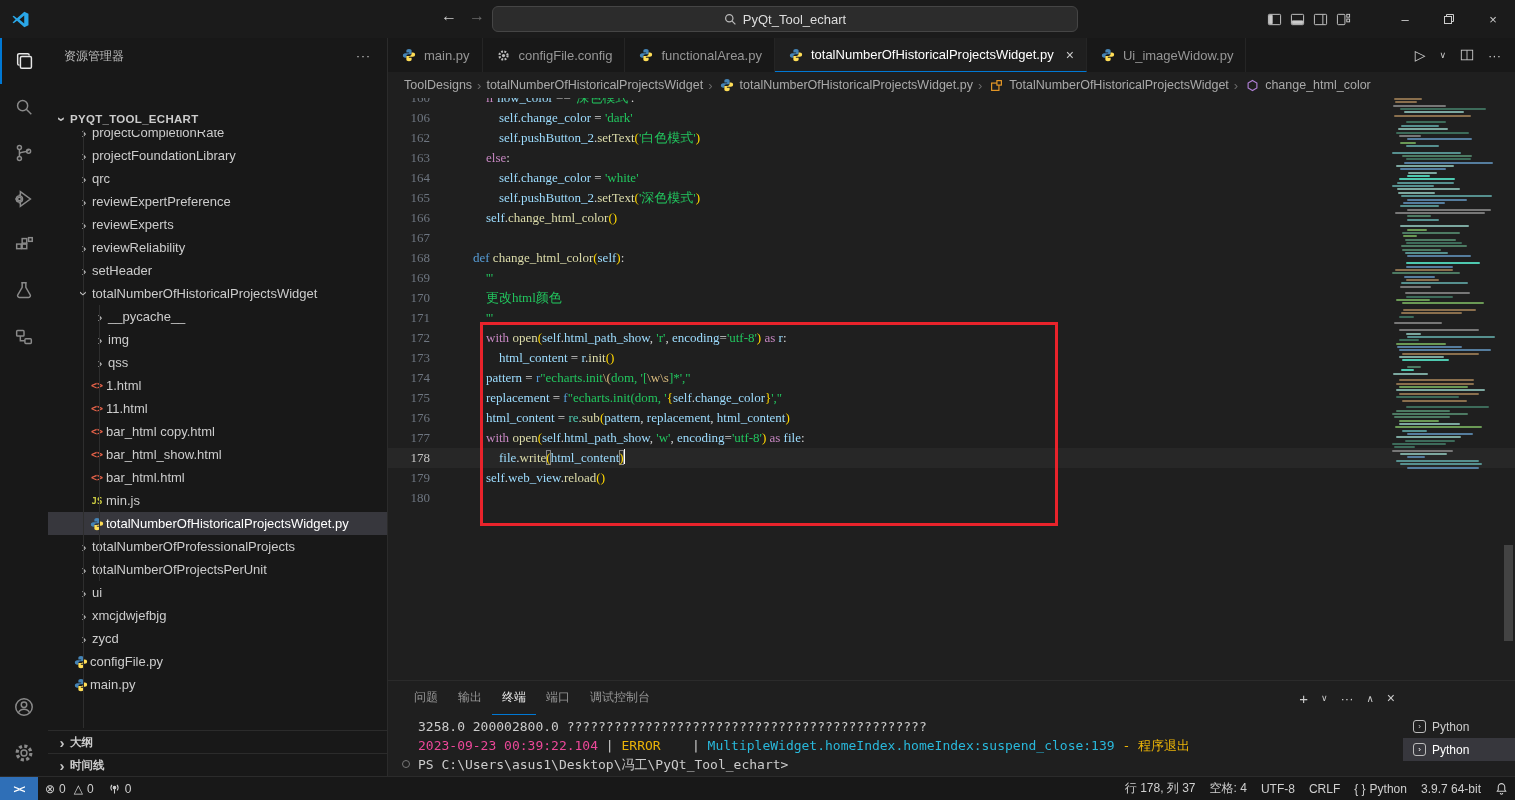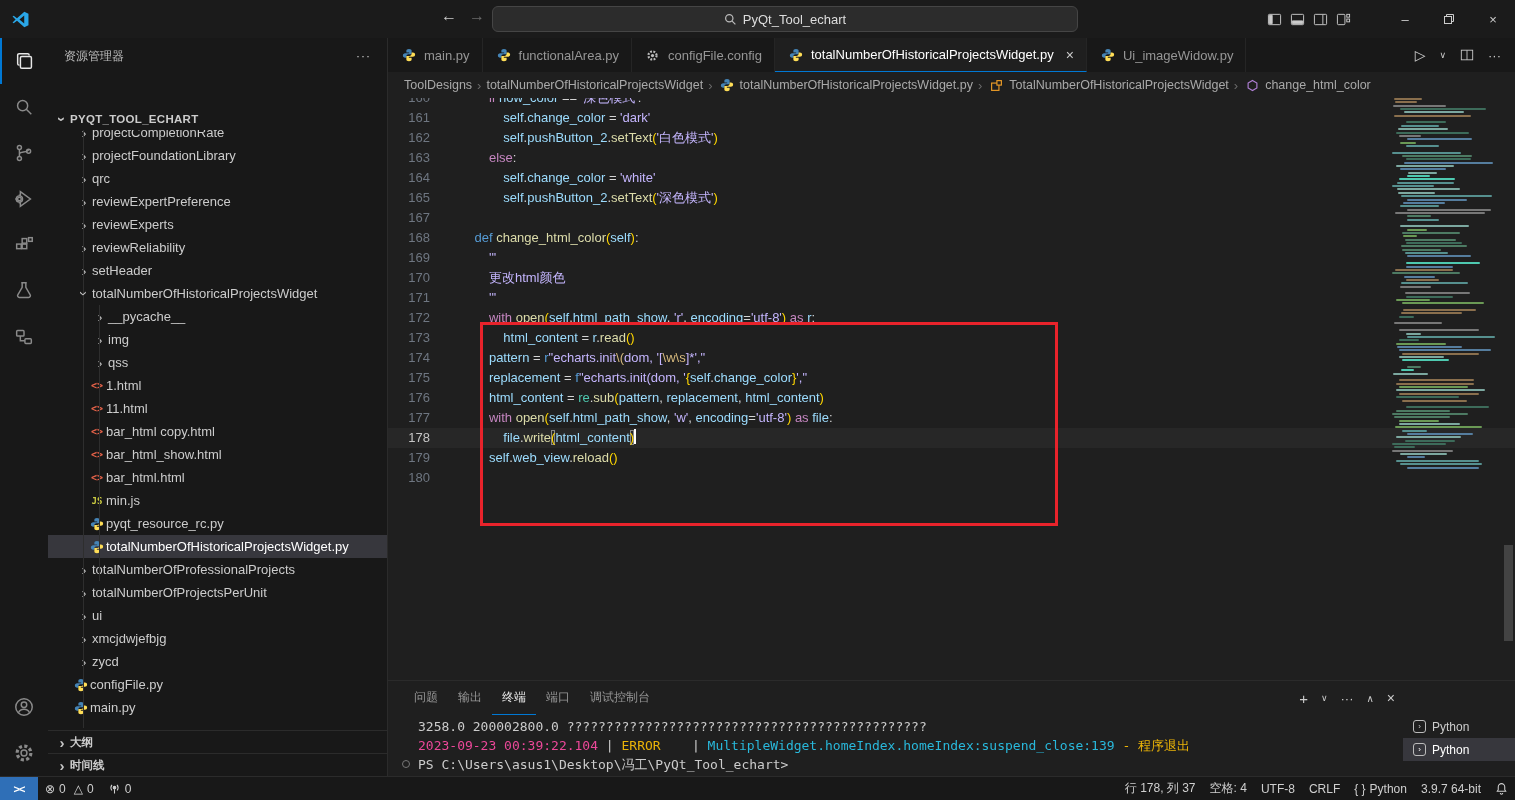--- a/index.html
+++ b/index.html
@@ -41,28 +41,28 @@
   .editor{position:absolute;left:388px;top:38px;right:0;bottom:24px;background:#1f1f1f}
   .tabbar{position:absolute;top:0;left:0;right:0;height:34px;background:#181818;display:flex}
   .tab{display:flex;align-items:center;gap:6px;padding:0 12px;border-right:1px solid #252525;color:#969696;background:#181818;white-space:nowrap}
   .tab.active{background:#1f1f1f;color:#fff;border-bottom:1.5px solid #0078d4}
   .tab .close{margin-left:6px;color:#ccc;font-size:14px}
   .editor-actions{position:absolute;right:0;top:0;height:34px;display:flex;align-items:center;gap:14px;padding:0 14px;background:#181818;color:#ccc}
   .breadcrumbs{position:absolute;top:34px;left:0;right:0;height:26px;display:flex;align-items:center;padding-left:16px;color:#a9a9a9;font-size:12.5px;white-space:nowrap}
   .bc-sep{color:#6a6a6a;margin:0 5px;font-size:13px}
   .bc-item{display:flex;align-items:center;gap:4px}
   
-  .codearea{position:absolute;top:60px;left:0;right:0;bottom:96px;overflow:hidden;font-family:Liberation Sans, sans-serif;font-size:13px}
+  .codearea{position:absolute;top:60px;left:0;right:0;bottom:96px;overflow:hidden;font-family:Liberation Serif, serif;font-size:13px}
   .cline{display:flex;height:20px;line-height:20px;white-space:pre}
   .cline.cur{background:rgba(255,255,255,.04)}
   .cline.cur .gut{color:#c6c6c6}
   .gut{width:50px;text-align:right;padding-right:8px;color:#6e7681;flex:none}
   .ltx{padding-left:22px}
   .kw{color:#c586c0}.def{color:#569cd6}.fn{color:#dcdcaa}.var{color:#9cdcfe}
-  .str{color:#c4b5fd}.esc{color:#d7ba7d}.mod{color:#4ec9b0}.pln{color:#d4d4d4}
+  .str{color:#22c55e}.esc{color:#d7ba7d}.mod{color:#4ec9b0}.pln{color:#d4d4d4}
   .gold{color:#ffd700}
   .bhl{color:#ffd700;box-shadow:inset 0 0 0 1px #888}
   .caret{display:inline-block;width:1.5px;height:15px;background:#fff;vertical-align:-2px}
   .red-box{position:absolute;left:92px;top:224px;width:578px;height:204px;border:3px solid #e8232b;pointer-events:none}
   .minimap{position:absolute;right:14px;top:0;width:112px;height:380px;overflow:hidden}
   .mm-line{position:absolute;height:2px;border-radius:1px}
   .scroll-thumb{position:absolute;right:2px;top:447px;width:9px;height:96px;background:rgba(255,255,255,.16)}
   
   .panel{position:absolute;left:0;right:0;bottom:0;height:96px;background:#1f1f1f;border-top:1px solid #2b2b2b}
   .panel-tabs{position:absolute;top:0;left:0;height:34px;display:flex;align-items:flex-start;padding-left:16px;font-size:12px;color:#969696}
@@ -293,29 +293,20 @@
           <span class="fi-html">&lt;&gt;</span>
         </span>
         <span>bar_html.html</span>
       </div>
       <div class="titem" style="padding-left: 40px;">
         <span class="ficon">
           <span class="fi-js">JS</span>
         </span>
         <span>min.js</span>
       </div>
-      <div class="titem" style="padding-left: 40px;">
-        <span class="ficon">
-          <svg width="14" height="14" viewBox="0 0 16 16">
-            <path fill="#4584b6" d="M8 1C6 1 5 1.8 5 3v2h3.2v.9H3.6C2.1 5.9 1 7 1 8.5S2.1 11 3.6 11H5V9.4C5 8 6.1 7 7.5 7H11V3c0-1.2-1-2-3-2z"></path>
-            <path fill="#ffde57" d="M8 15c2 0 3-.8 3-2v-2H7.8v-.9h4.6c1.5 0 2.6-1.1 2.6-2.6S13.9 5 12.4 5H11v1.6C11 8 9.9 9 8.5 9H5v4c0 1.2 1 2 3 2z"></path>
-          </svg>
-        </span>
-        <span>pyqt_resource_rc.py</span>
-      </div>
       <div class="titem sel" style="padding-left: 40px;">
         <span class="ficon">
           <svg width="14" height="14" viewBox="0 0 16 16">
             <path fill="#4584b6" d="M8 1C6 1 5 1.8 5 3v2h3.2v.9H3.6C2.1 5.9 1 7 1 8.5S2.1 11 3.6 11H5V9.4C5 8 6.1 7 7.5 7H11V3c0-1.2-1-2-3-2z"></path>
             <path fill="#ffde57" d="M8 15c2 0 3-.8 3-2v-2H7.8v-.9h4.6c1.5 0 2.6-1.1 2.6-2.6S13.9 5 12.4 5H11v1.6C11 8 9.9 9 8.5 9H5v4c0 1.2 1 2 3 2z"></path>
           </svg>
         </span>
         <span>totalNumberOfHistoricalProjectsWidget.py</span>
       </div>
       <div class="titem" style="padding-left: 28px;">
@@ -375,35 +366,35 @@
         <span class="ficon">
           <svg width="14" height="14" viewBox="0 0 16 16">
             <path fill="#4584b6" d="M8 1C6 1 5 1.8 5 3v2h3.2v.9H3.6C2.1 5.9 1 7 1 8.5S2.1 11 3.6 11H5V9.4C5 8 6.1 7 7.5 7H11V3c0-1.2-1-2-3-2z"></path>
             <path fill="#ffde57" d="M8 15c2 0 3-.8 3-2v-2H7.8v-.9h4.6c1.5 0 2.6-1.1 2.6-2.6S13.9 5 12.4 5H11v1.6C11 8 9.9 9 8.5 9H5v4c0 1.2 1 2 3 2z"></path>
           </svg>
         </span>
         <span>main.py</span>
       </div>
       <div class="tab">
         <span class="ficon">
-          <svg width="14" height="14" viewBox="0 0 16 16">
-            <path fill="#4584b6" d="M8 1C6 1 5 1.8 5 3v2h3.2v.9H3.6C2.1 5.9 1 7 1 8.5S2.1 11 3.6 11H5V9.4C5 8 6.1 7 7.5 7H11V3c0-1.2-1-2-3-2z"></path>
-            <path fill="#ffde57" d="M8 15c2 0 3-.8 3-2v-2H7.8v-.9h4.6c1.5 0 2.6-1.1 2.6-2.6S13.9 5 12.4 5H11v1.6C11 8 9.9 9 8.5 9H5v4c0 1.2 1 2 3 2z"></path>
-          </svg>
-        </span>
-        <span>functionalArea.py</span>
-      </div>
-      <div class="tab">
-        <span class="ficon">
           <svg width="13" height="13" viewBox="0 0 16 16" fill="none" stroke="#bdbdbd">
             <circle cx="8" cy="8" r="5" stroke-width="2.6" stroke-dasharray="2.3 1.7"></circle>
             <circle cx="8" cy="8" r="2" fill="#bdbdbd" stroke="none"></circle>
           </svg>
         </span>
         <span>configFile.config</span>
+      </div>
+      <div class="tab">
+        <span class="ficon">
+          <svg width="14" height="14" viewBox="0 0 16 16">
+            <path fill="#4584b6" d="M8 1C6 1 5 1.8 5 3v2h3.2v.9H3.6C2.1 5.9 1 7 1 8.5S2.1 11 3.6 11H5V9.4C5 8 6.1 7 7.5 7H11V3c0-1.2-1-2-3-2z"></path>
+            <path fill="#ffde57" d="M8 15c2 0 3-.8 3-2v-2H7.8v-.9h4.6c1.5 0 2.6-1.1 2.6-2.6S13.9 5 12.4 5H11v1.6C11 8 9.9 9 8.5 9H5v4c0 1.2 1 2 3 2z"></path>
+          </svg>
+        </span>
+        <span>functionalArea.py</span>
       </div>
       <div class="tab active">
         <span class="ficon">
           <svg width="14" height="14" viewBox="0 0 16 16">
             <path fill="#4584b6" d="M8 1C6 1 5 1.8 5 3v2h3.2v.9H3.6C2.1 5.9 1 7 1 8.5S2.1 11 3.6 11H5V9.4C5 8 6.1 7 7.5 7H11V3c0-1.2-1-2-3-2z"></path>
             <path fill="#ffde57" d="M8 15c2 0 3-.8 3-2v-2H7.8v-.9h4.6c1.5 0 2.6-1.1 2.6-2.6S13.9 5 12.4 5H11v1.6C11 8 9.9 9 8.5 9H5v4c0 1.2 1 2 3 2z"></path>
           </svg>
         </span>
         <span>totalNumberOfHistoricalProjectsWidget.py</span>
         <span class="close">×</span>
@@ -464,32 +455,33 @@
             <path d="M8 1.8 13.4 5v6L8 14.2 2.6 11V5z" stroke="#b180d7" stroke-width="1.4"></path>
           </svg>
         </span>
         <span>change_html_color</span>
       </span>
     </div>
 
   <div class="codearea">
     <div id="codelines">
         <div class="cline" style="margin-top: -10px;"><div class="gut">160</div><div class="ltx"><span class="pln">        </span><span class="kw">if</span><span class="pln"> </span><span class="var">now_color</span><span class="pln"> == </span><span class="str">'深色模式'</span><span class="pln">:</span></div></div>
-        <div class="cline"><div class="gut">161</div><div class="ltx"><span class="pln">            </span><span class="var">self</span><span class="pln">.</span><span class="var">change_color</span><span class="pln"> = </span><span class="str">'dark'</span></div></div>
+        <div class="cline"><div class="gut">106</div><div class="ltx"><span class="pln">            </span><span class="var">self</span><span class="pln">.</span><span class="var">change_color</span><span class="pln"> = </span><span class="str">'dark'</span></div></div>
         <div class="cline"><div class="gut">162</div><div class="ltx"><span class="pln">            </span><span class="var">self</span><span class="pln">.</span><span class="var">pushButton_2</span><span class="pln">.</span><span class="fn">setText</span><span class="gold">(</span><span class="str">'白色模式'</span><span class="gold">)</span></div></div>
         <div class="cline"><div class="gut">163</div><div class="ltx"><span class="pln">        </span><span class="kw">else</span><span class="pln">:</span></div></div>
         <div class="cline"><div class="gut">164</div><div class="ltx"><span class="pln">            </span><span class="var">self</span><span class="pln">.</span><span class="var">change_color</span><span class="pln"> = </span><span class="str">'white'</span></div></div>
         <div class="cline"><div class="gut">165</div><div class="ltx"><span class="pln">            </span><span class="var">self</span><span class="pln">.</span><span class="var">pushButton_2</span><span class="pln">.</span><span class="fn">setText</span><span class="gold">(</span><span class="str">'深色模式'</span><span class="gold">)</span></div></div>
+        <div class="cline"><div class="gut">166</div><div class="ltx"><span class="pln">        </span><span class="var">self</span><span class="pln">.</span><span class="fn">change_html_color</span><span class="gold">(</span><span class="gold">)</span></div></div>
         <div class="cline"><div class="gut">167</div><div class="ltx"></div></div>
         <div class="cline"><div class="gut">168</div><div class="ltx"><span class="pln">    </span><span class="def">def</span><span class="pln"> </span><span class="fn">change_html_color</span><span class="gold">(</span><span class="var">self</span><span class="gold">)</span><span class="pln">:</span></div></div>
         <div class="cline"><div class="gut">169</div><div class="ltx"><span class="pln">        </span><span class="str">'''</span></div></div>
         <div class="cline"><div class="gut">170</div><div class="ltx"><span class="pln">        </span><span class="str">更改html颜色</span></div></div>
         <div class="cline"><div class="gut">171</div><div class="ltx"><span class="pln">        </span><span class="str">'''</span></div></div>
         <div class="cline"><div class="gut">172</div><div class="ltx"><span class="pln">        </span><span class="kw">with</span><span class="pln"> </span><span class="fn">open</span><span class="gold">(</span><span class="var">self</span><span class="pln">.</span><span class="var">html_path_show</span><span class="pln">, </span><span class="str">'r'</span><span class="pln">, </span><span class="var">encoding</span><span class="pln">=</span><span class="str">'utf-8'</span><span class="gold">)</span><span class="pln"> </span><span class="kw">as</span><span class="pln"> </span><span class="var">r</span><span class="pln">:</span></div></div>
-        <div class="cline"><div class="gut">173</div><div class="ltx"><span class="pln">            </span><span class="var">html_content</span><span class="pln"> = </span><span class="var">r</span><span class="pln">.</span><span class="fn">read</span><span class="gold">(</span><span class="gold">)</span></div></div>
+        <div class="cline"><div class="gut">173</div><div class="ltx"><span class="pln">            </span><span class="var">html_content</span><span class="pln"> = </span><span class="var">r</span><span class="pln">.</span><span class="fn">init</span><span class="gold">(</span><span class="gold">)</span></div></div>
         <div class="cline"><div class="gut">174</div><div class="ltx"><span class="pln">        </span><span class="var">pattern</span><span class="pln"> = </span><span class="def">r</span><span class="str">"echarts.init</span><span class="esc">\(</span><span class="str">dom, '[</span><span class="esc">\w</span><span class="esc">\s</span><span class="str">]*',"</span></div></div>
         <div class="cline"><div class="gut">175</div><div class="ltx"><span class="pln">        </span><span class="var">replacement</span><span class="pln"> = </span><span class="def">f</span><span class="str">"echarts.init(dom, '</span><span class="gold">{</span><span class="var">self</span><span class="pln">.</span><span class="var">change_color</span><span class="gold">}</span><span class="str">',"</span></div></div>
         <div class="cline"><div class="gut">176</div><div class="ltx"><span class="pln">        </span><span class="var">html_content</span><span class="pln"> = </span><span class="mod">re</span><span class="pln">.</span><span class="fn">sub</span><span class="gold">(</span><span class="var">pattern</span><span class="pln">, </span><span class="var">replacement</span><span class="pln">, </span><span class="var">html_content</span><span class="gold">)</span></div></div>
         <div class="cline"><div class="gut">177</div><div class="ltx"><span class="pln">        </span><span class="kw">with</span><span class="pln"> </span><span class="fn">open</span><span class="gold">(</span><span class="var">self</span><span class="pln">.</span><span class="var">html_path_show</span><span class="pln">, </span><span class="str">'w'</span><span class="pln">, </span><span class="var">encoding</span><span class="pln">=</span><span class="str">'utf-8'</span><span class="gold">)</span><span class="pln"> </span><span class="kw">as</span><span class="pln"> </span><span class="var">file</span><span class="pln">:</span></div></div>
         <div class="cline cur"><div class="gut">178</div><div class="ltx"><span class="pln">            </span><span class="var">file</span><span class="pln">.</span><span class="fn">write</span><span class="bhl">(</span><span class="var">html_content</span><span class="bhl">)</span><span class="caret"></span></div></div>
         <div class="cline"><div class="gut">179</div><div class="ltx"><span class="pln">        </span><span class="var">self</span><span class="pln">.</span><span class="var">web_view</span><span class="pln">.</span><span class="fn">reload</span><span class="gold">(</span><span class="gold">)</span></div></div>
         <div class="cline"><div class="gut">180</div><div class="ltx"></div></div>
       </div>
     <div class="red-box"></div>
     <div class="minimap" id="minimap">

